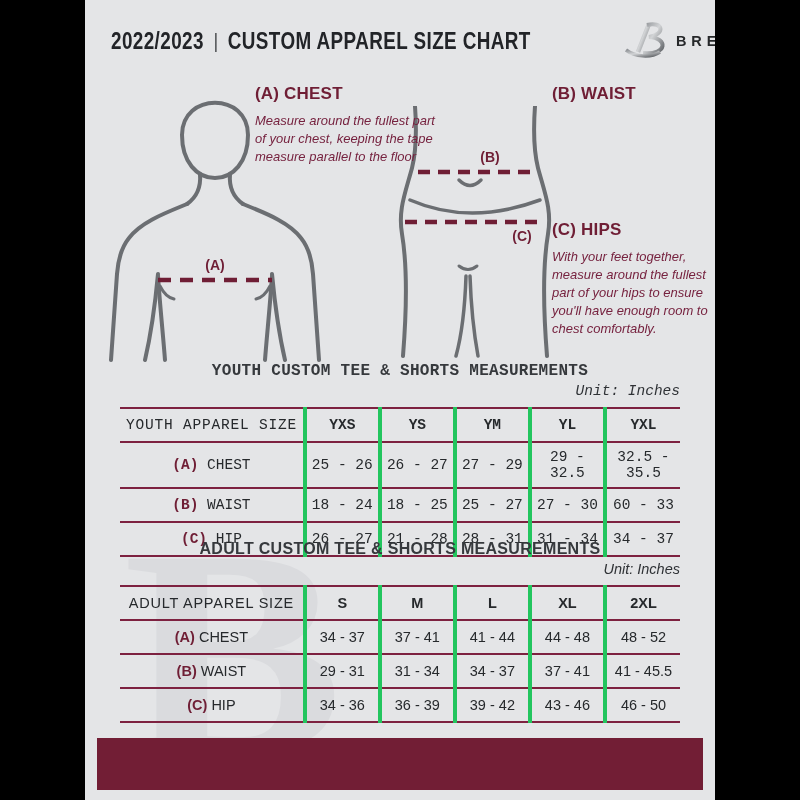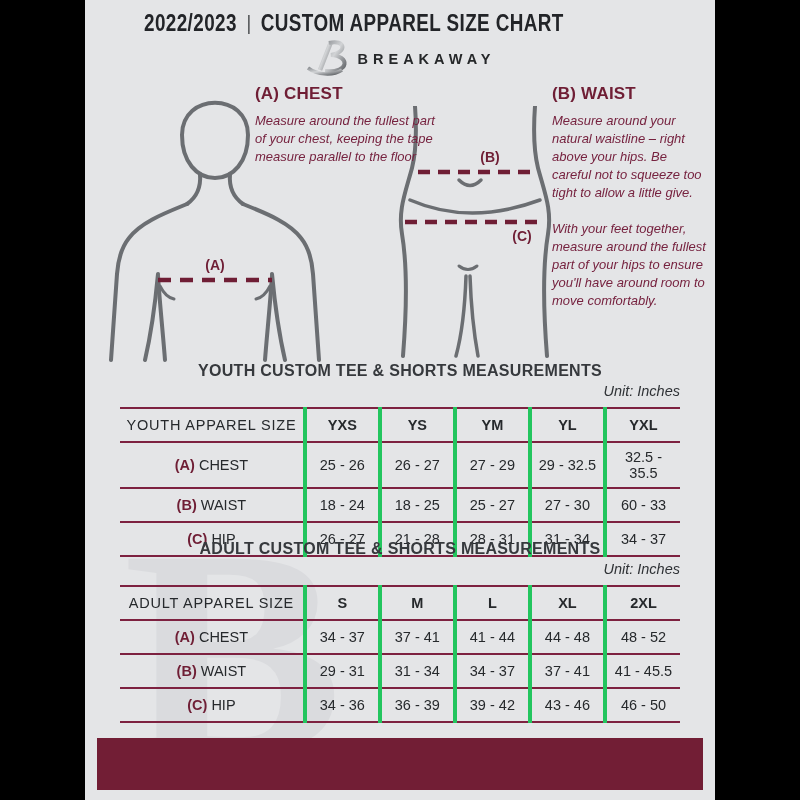--- a/index.html
+++ b/index.html
@@ -8,21 +8,21 @@
     font-family:"Liberation Sans",sans-serif;overflow:hidden;
   }
   .page{
     position:absolute;left:85px;top:0;width:630px;height:800px;
     background:#e4e5e7;overflow:hidden;
   }
   
   .header{
     position:absolute;top:0;left:0;right:0;height:72px;
     display:flex;align-items:center;justify-content:space-between;
-    padding:10px 26px 0 26px;box-sizing:border-box;z-index:2;flex-direction:column;
+    padding:10px 26px 0 26px;box-sizing:border-box;z-index:2;
   }
   .title-group{
     display:flex;align-items:center;gap:11px;
     transform:scaleX(0.82);transform-origin:left center;
     white-space:nowrap;color:#222428;
   }
   .title-year,.title-main{
     font-size:23px;font-weight:700;letter-spacing:0.5px;color:#222428;
   }
   .title-sep{font-size:20px;font-weight:300;color:#3a3c3f;padding:0 1px;}
@@ -49,21 +49,21 @@
   }
   
   .watermark{
     position:absolute;left:38px;top:538px;z-index:0;
     font-family:"Liberation Serif",serif;font-weight:700;
     font-size:295px;line-height:0.78;color:#dadbde;
     transform:scaleX(1.12);transform-origin:left top;user-select:none;
   }
   
   .size-section{position:absolute;left:35px;width:560px;z-index:1;}
-  .youth-section{top:362px;}
+  .youth-section{top:362px;font-family:Liberation Mono, monospace;}
   .adult-section{top:540px;}
   .section-title{
     text-align:center;font-size:16px;font-weight:700;color:#36393d;
     letter-spacing:0.3px;margin:0;
   }
   .section-unit{
     text-align:right;font-size:14.5px;font-style:italic;color:#2f3236;
     margin:3px 0 0 0;
   }
   table.size-table{
@@ -163,25 +163,25 @@
       </svg>
     </div>
 
     <div class="instr instr-a">
       <p class="instr-heading">(A) CHEST</p>
       <p class="instr-body">Measure around the fullest part of your chest, keeping the tape measure parallel to the floor</p>
     </div>
 
     <div class="instr instr-b">
       <p class="instr-heading">(B) WAIST</p>
-      <p class="instr-body">Measure around your natural waistline – right above your hips. Be careful not to squeeze too tight to allow a little give.</p>
     </div>
 
     <div class="instr instr-c">
-      <p class="instr-body">With your feet together, measure around the fullest part of your hips to ensure you'll have around room to move comfortably.</p>
+      <p class="instr-heading">(C) HIPS</p>
+      <p class="instr-body">With your feet together, measure around the fullest part of your hips to ensure you'll have enough room to chest comfortably.</p>
     </div>
   </div>
 
   <div class="size-section youth-section">
     <p class="section-title">YOUTH CUSTOM TEE &amp; SHORTS MEASUREMENTS</p>
     <p class="section-unit">Unit: Inches</p>
     <table class="size-table">
       <colgroup>
         <col style="width:33%">
           <col style="width:13.4%">

